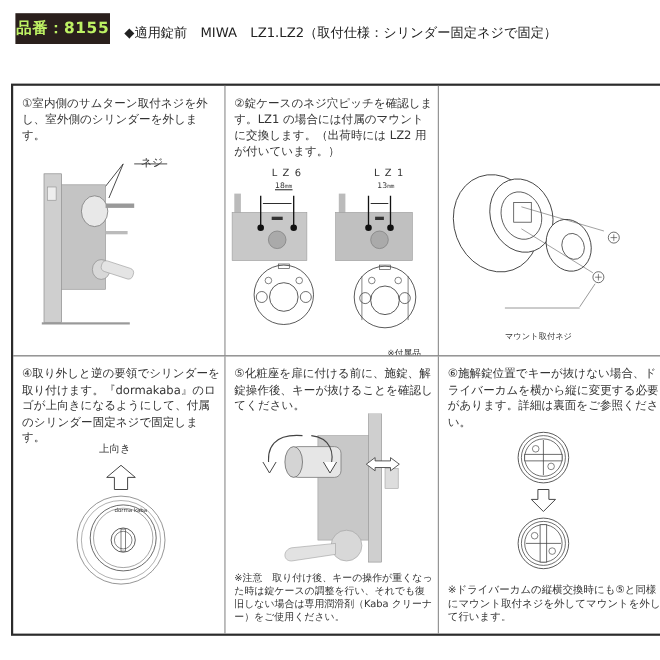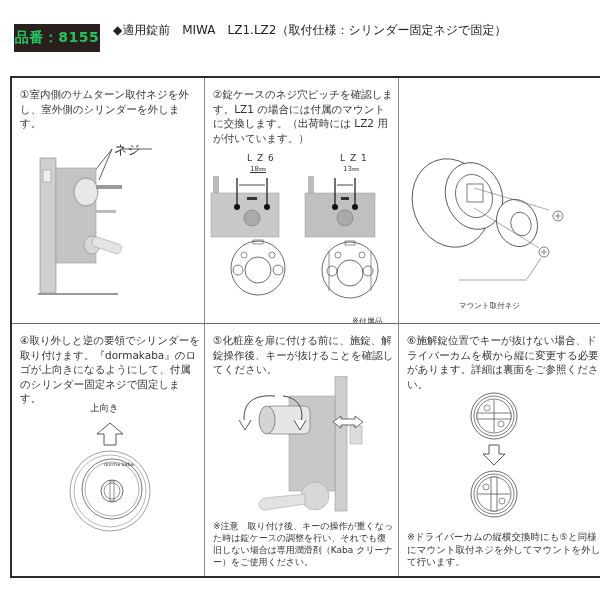--- a/index.html
+++ b/index.html
@@ -1,19 +1,19 @@
 <!DOCTYPE html>
 <html><head>
 <meta charset="utf-8">
 <style>
   html, body { margin:0; padding:0; background:#ffffff; }
   body { width:600px; height:600px; position:relative; overflow:hidden;
          font-family: "DejaVu Sans", "Liberation Sans", sans-serif; color:#2a2a2a; }
-  .header-badge { position:absolute; left:14px; top:24px; width:86px; height:28px;
-         background:#2a1f1c; color:#22c55e; font-size:14px; font-weight:bold;
+  .header-badge { position:absolute; left:14px; top:12px; width:86px; height:28px;
+         background:#2a1f1c; color:#bef264; font-size:14px; font-weight:bold;
          display:flex; align-items:center; justify-content:center; letter-spacing:0.5px; }
   .header-specs { position:absolute; left:113px; top:23px; font-size:12px; line-height:14px; color:#222; }
   .header-specs div { white-space:nowrap; }
   .grid { position:absolute; left:10px; top:76px; width:600px; height:502px;
           border:2px solid #2b2b2b; box-sizing:border-box;
           display:grid; grid-template-columns:193px 194px 1fr; grid-template-rows:246px 1fr; }
   .cell { position:relative; box-sizing:border-box; overflow:hidden; }
   .cell.c1, .cell.c2 { border-right:1px solid #8a8a8a; }
   .cell.r1 { border-bottom:1px solid #6a6a6a; }
   .cell-text { position:absolute; left:8px; top:9px; right:4px; font-size:10.5px; line-height:14.5px; color:#333; }
@@ -26,21 +26,21 @@
 
 <div class="header-badge">品番：8155</div>
 <div class="header-specs">
   <div>◆適用錠前　MIWA　LZ1.LZ2（取付仕様：シリンダー固定ネジで固定）</div>
 </div>
 
 <div class="grid">
 
   <div class="cell c1 r1">
     <div class="cell-text">①室内側のサムターン取付ネジを外し、室外側のシリンダーを外します。</div>
-    <div class="label-sm" style="left:102px;top:63px;font-size:13px;">ネジ</div>
+    <div class="label-sm" style="left:116px;top:63px;font-size:10px;">ネジ</div>
     <svg width="190" height="160" style="left:0;top:62px;">
       <line x1="110" y1="9" x2="140" y2="9" stroke="#333" stroke-width="0.8"></line>
       <line x1="100" y1="9" x2="74" y2="42" stroke="#333" stroke-width="0.8"></line>
       <line x1="100" y1="9" x2="87" y2="40" stroke="#333" stroke-width="0.8"></line>
 
       <rect x="28" y="18" width="16" height="135" fill="#cfcfcf" stroke="#888" stroke-width="0.6"></rect>
       <rect x="31" y="30" width="8" height="12" fill="#eee" stroke="#888" stroke-width="0.5"></rect>
 
       <rect x="44" y="28" width="40" height="95" fill="#c4c4c4" stroke="#999" stroke-width="0.6"></rect>
 

